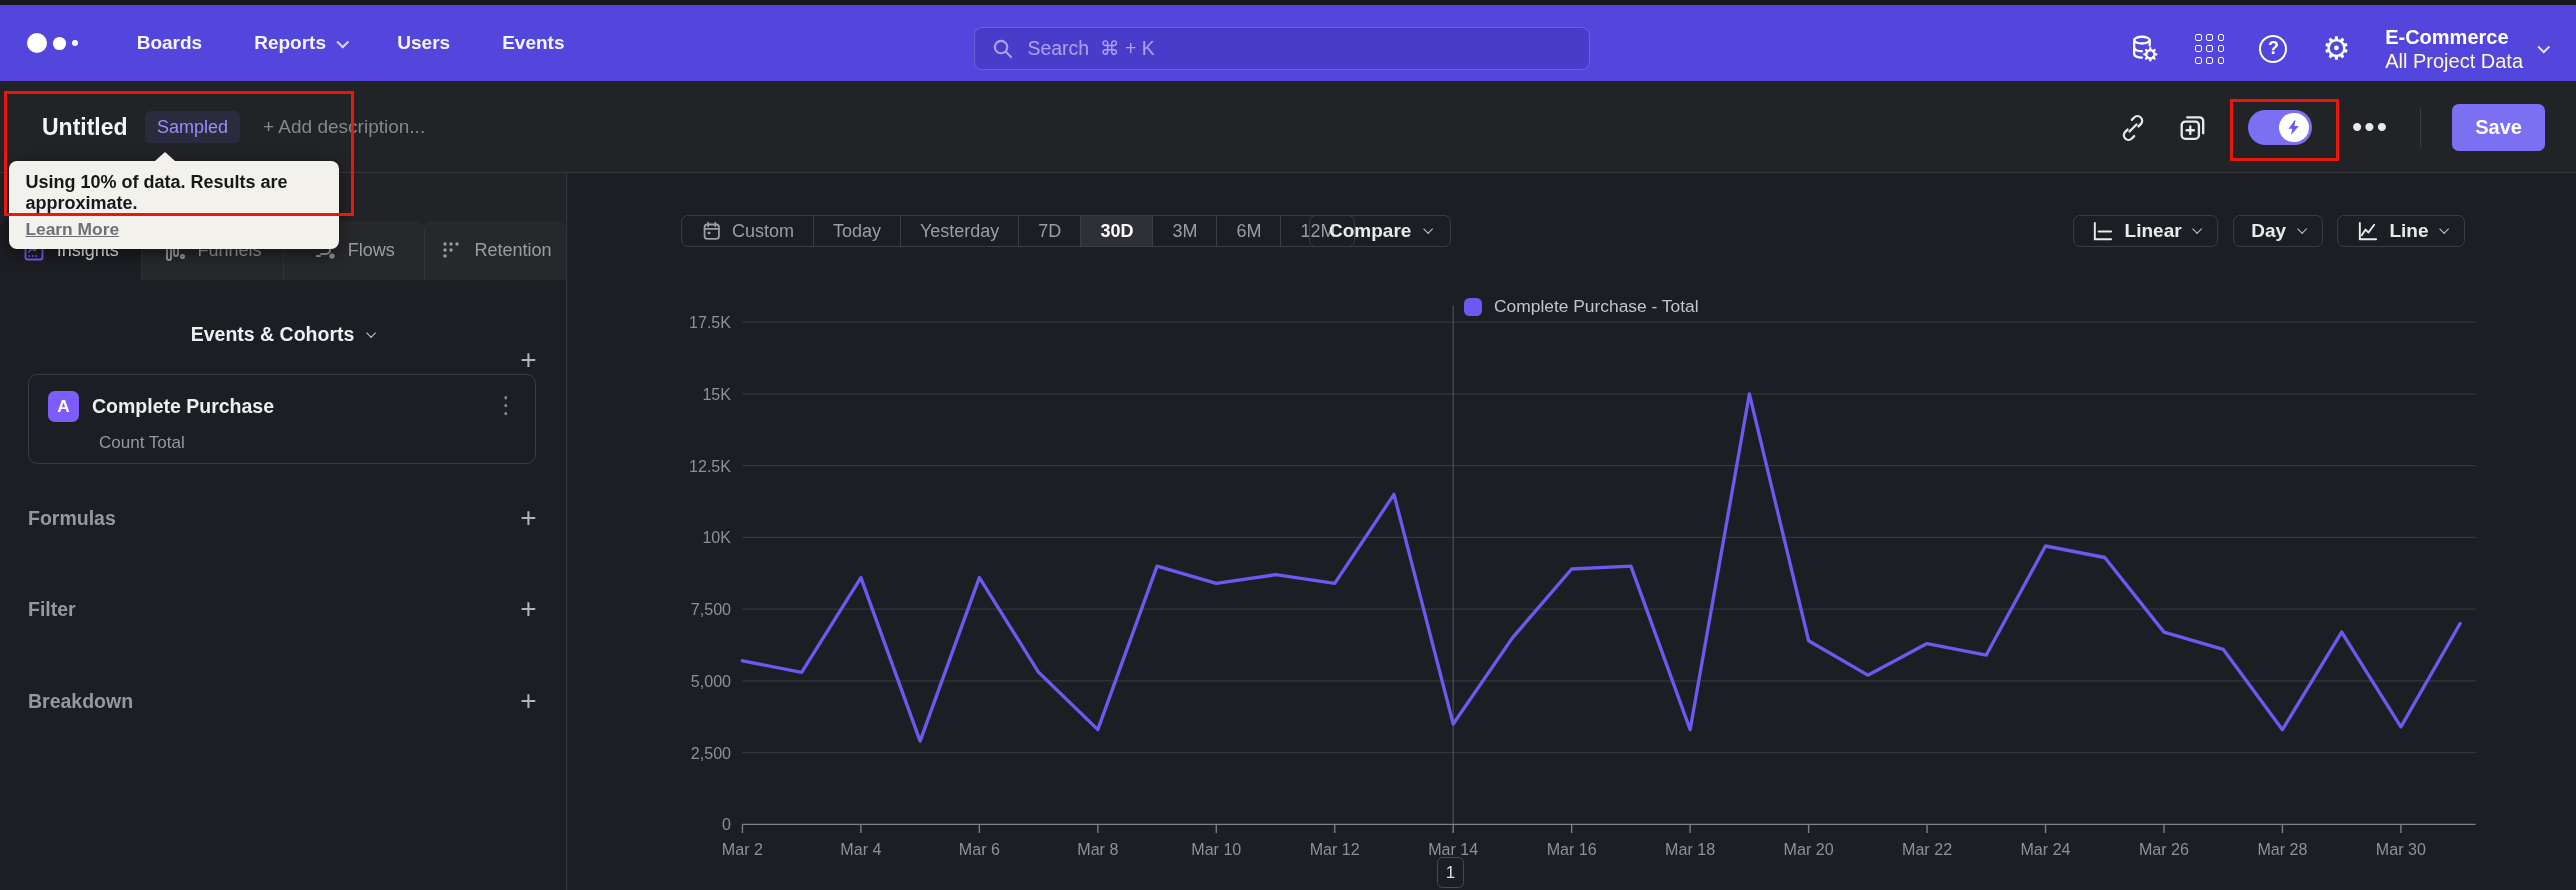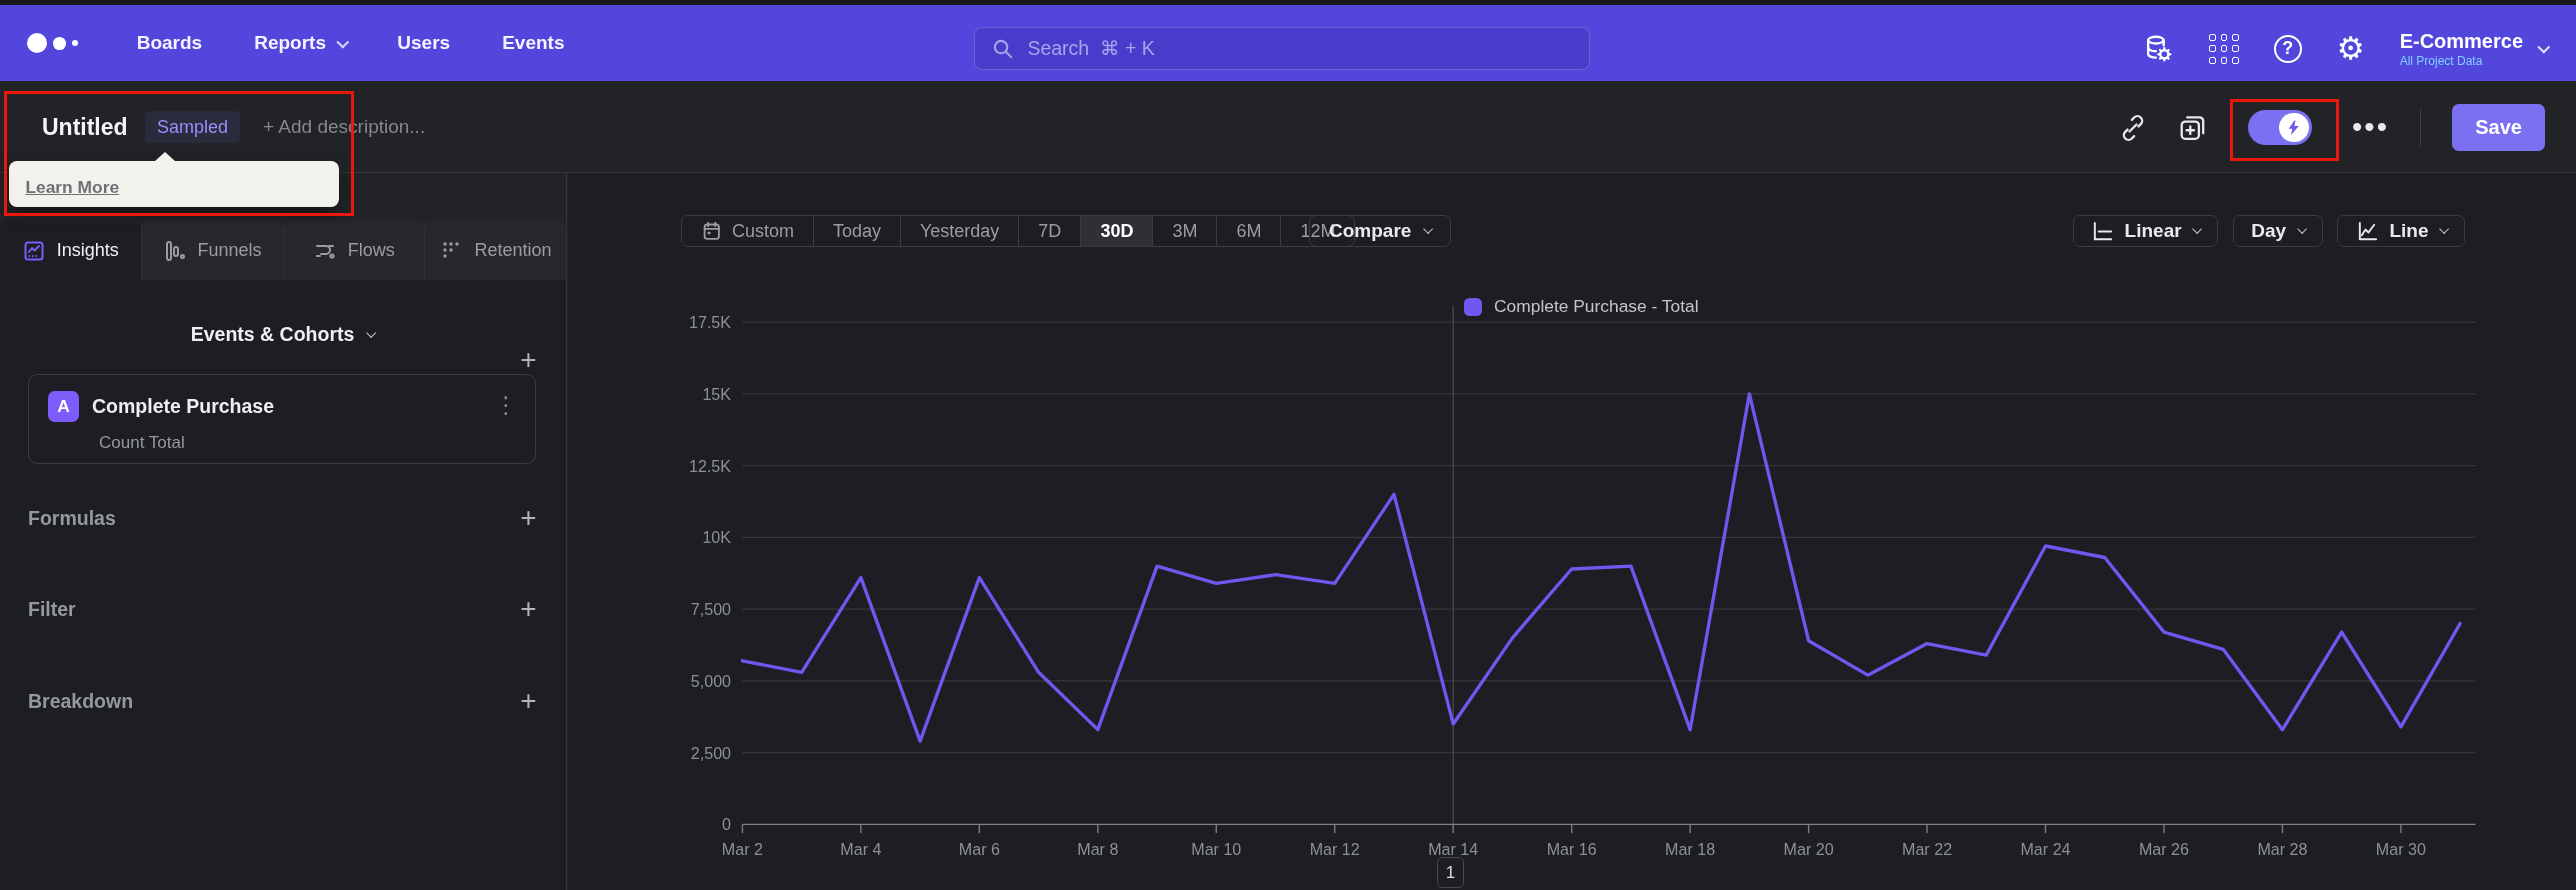--- a/index.html
+++ b/index.html
@@ -31,21 +31,21 @@
 
   .nav-right { position:absolute; right:29.5px; top:5.4px; height:76px; display:flex; align-items:center; gap:35px; }
   .nav-icon { color:#fff; display:flex; align-items:center; justify-content:center; cursor:pointer; }
   .help-circle { width:28px; height:28px; border:2px solid #fff; border-radius:50%;
                  font-size:18px; font-weight:700; color:#fff; display:flex; align-items:center; justify-content:center; }
   .gear-glyph { font-size:31px; line-height:1; }
   .apps-grid { display:grid; grid-template-columns:repeat(3,6.7px); grid-template-rows:repeat(3,6.7px); gap:4.7px; }
   .apps-grid b { width:6.7px; height:6.7px; border:1.7px solid #fff; border-radius:2px; }
   .project { display:flex; align-items:center; gap:14.8px; cursor:pointer; }
   .project-name { color:#fff; font-size:20px; font-weight:700; line-height:1.25; }
-  .project-scope { color:#7dd3fc; font-size:12px; }
+  .project-scope { color:#fef9c3; font-size:20px; }
   .project .chev { color:#e6e2ff; }
 
   
   .titlebar { position:absolute; left:0; top:82px; width:2576px; height:91px; background:#212327;
               border-bottom:1.3px solid #34363c; display:flex; align-items:center; }
   .report-title { margin-left:42px; color:#f4f5f7; font-size:23px; font-weight:700; cursor:text; }
   .sampled-chip { margin-left:17.4px; background:#2b2b3e; color:#9b8dfa; font-size:18px;
                   padding:5.4px 12px; border-radius:5.4px; cursor:pointer;text-align:right; }
   .add-desc { margin-left:23px; color:#85878d; font-size:19px; cursor:text; }
   .title-right { position:absolute; right:31px; top:0; height:91px; display:flex; align-items:center; gap:31px; }
@@ -237,20 +237,21 @@
           </svg>
       </span>
     </span>
     <span class="more-dots">•••</span>
     <span class="vdivider"></span>
     <button class="save-btn">Save</button>
   </div>
 </div>
 
 <div class="tooltip">
+  <div class="tooltip-line1">Using 10% of data. Results are approximate.</div>
   <span class="tooltip-link">Learn More</span>
 </div>
 
 <div class="red-box" id="red-box-1"></div>
 <div class="red-box" id="red-box-2" style="left: 2230px; top: 99px; width: 109px; height: 62px;"></div>
 
 <aside class="sidebar">
   <div class="tabs">
     <div class="tab active">
       <svg width="24" height="24" viewBox="0 0 24 24" fill="none" stroke="#7c5cfa" stroke-width="2" stroke-linecap="round" stroke-linejoin="round">

